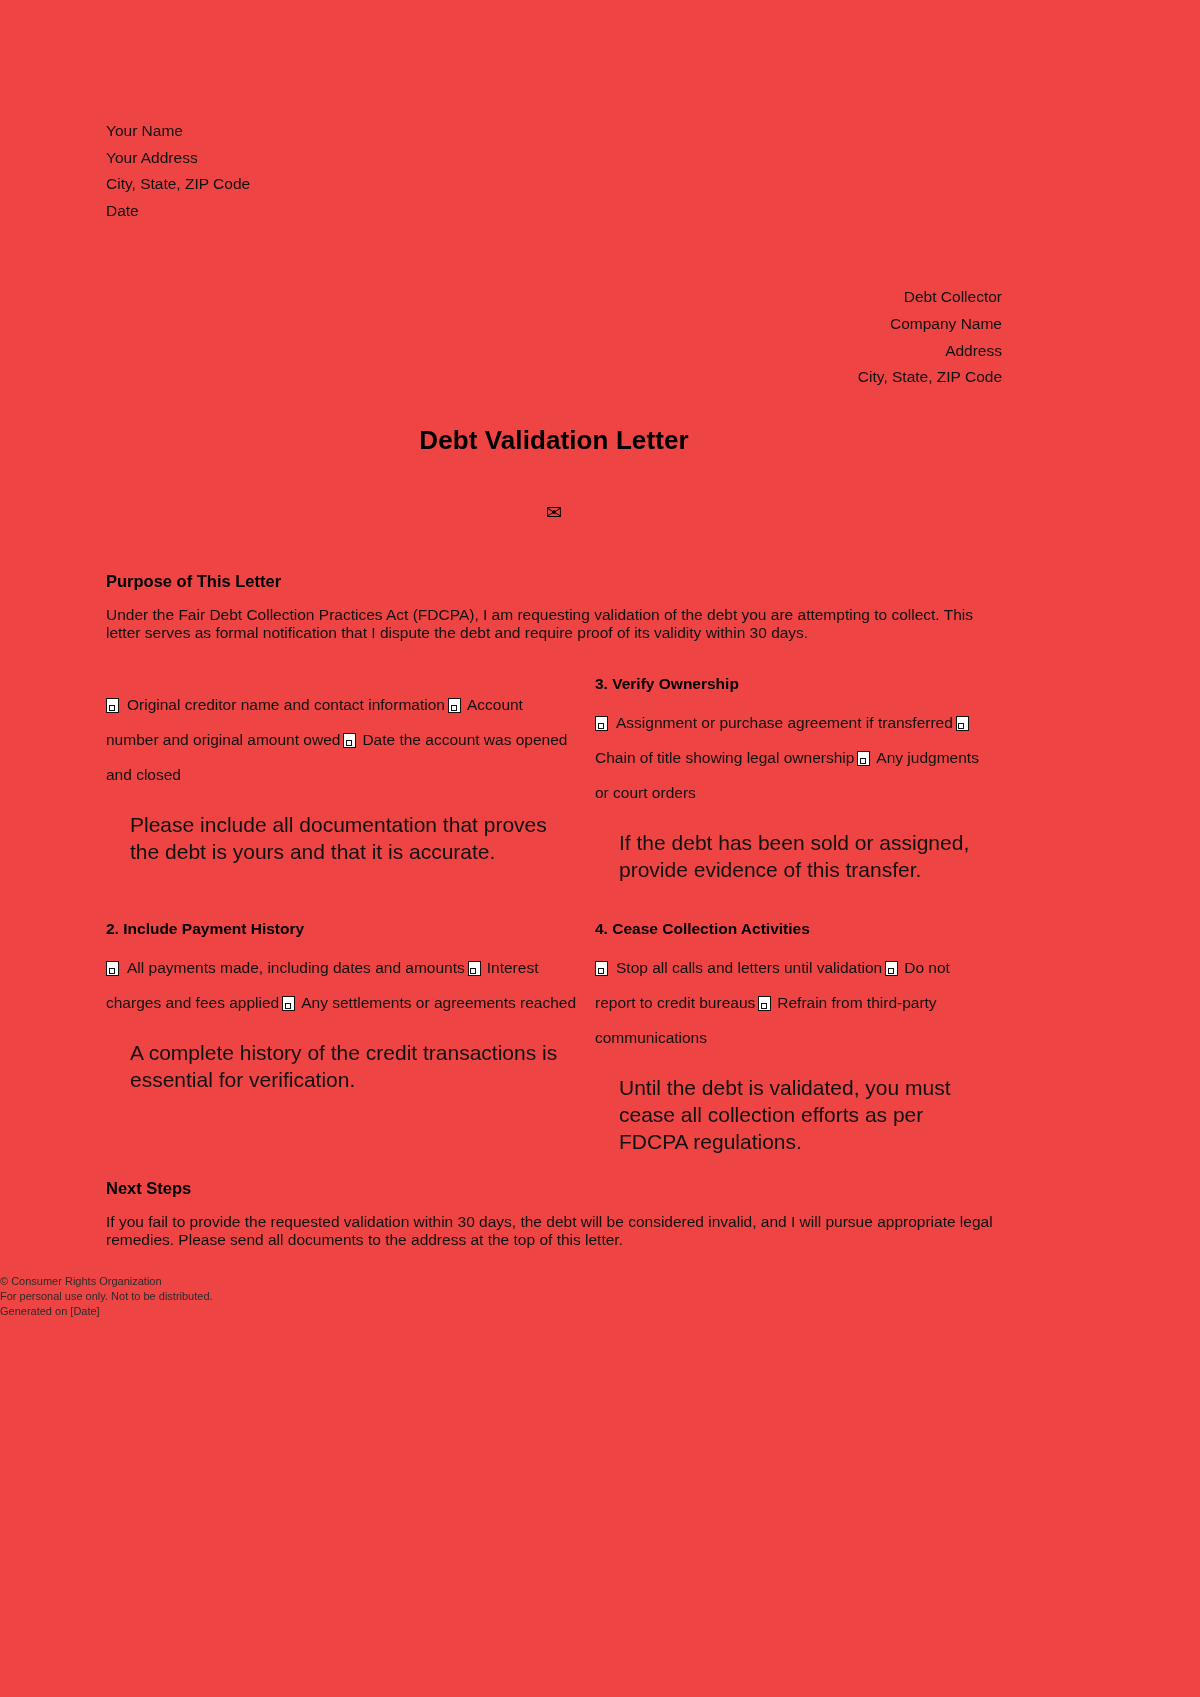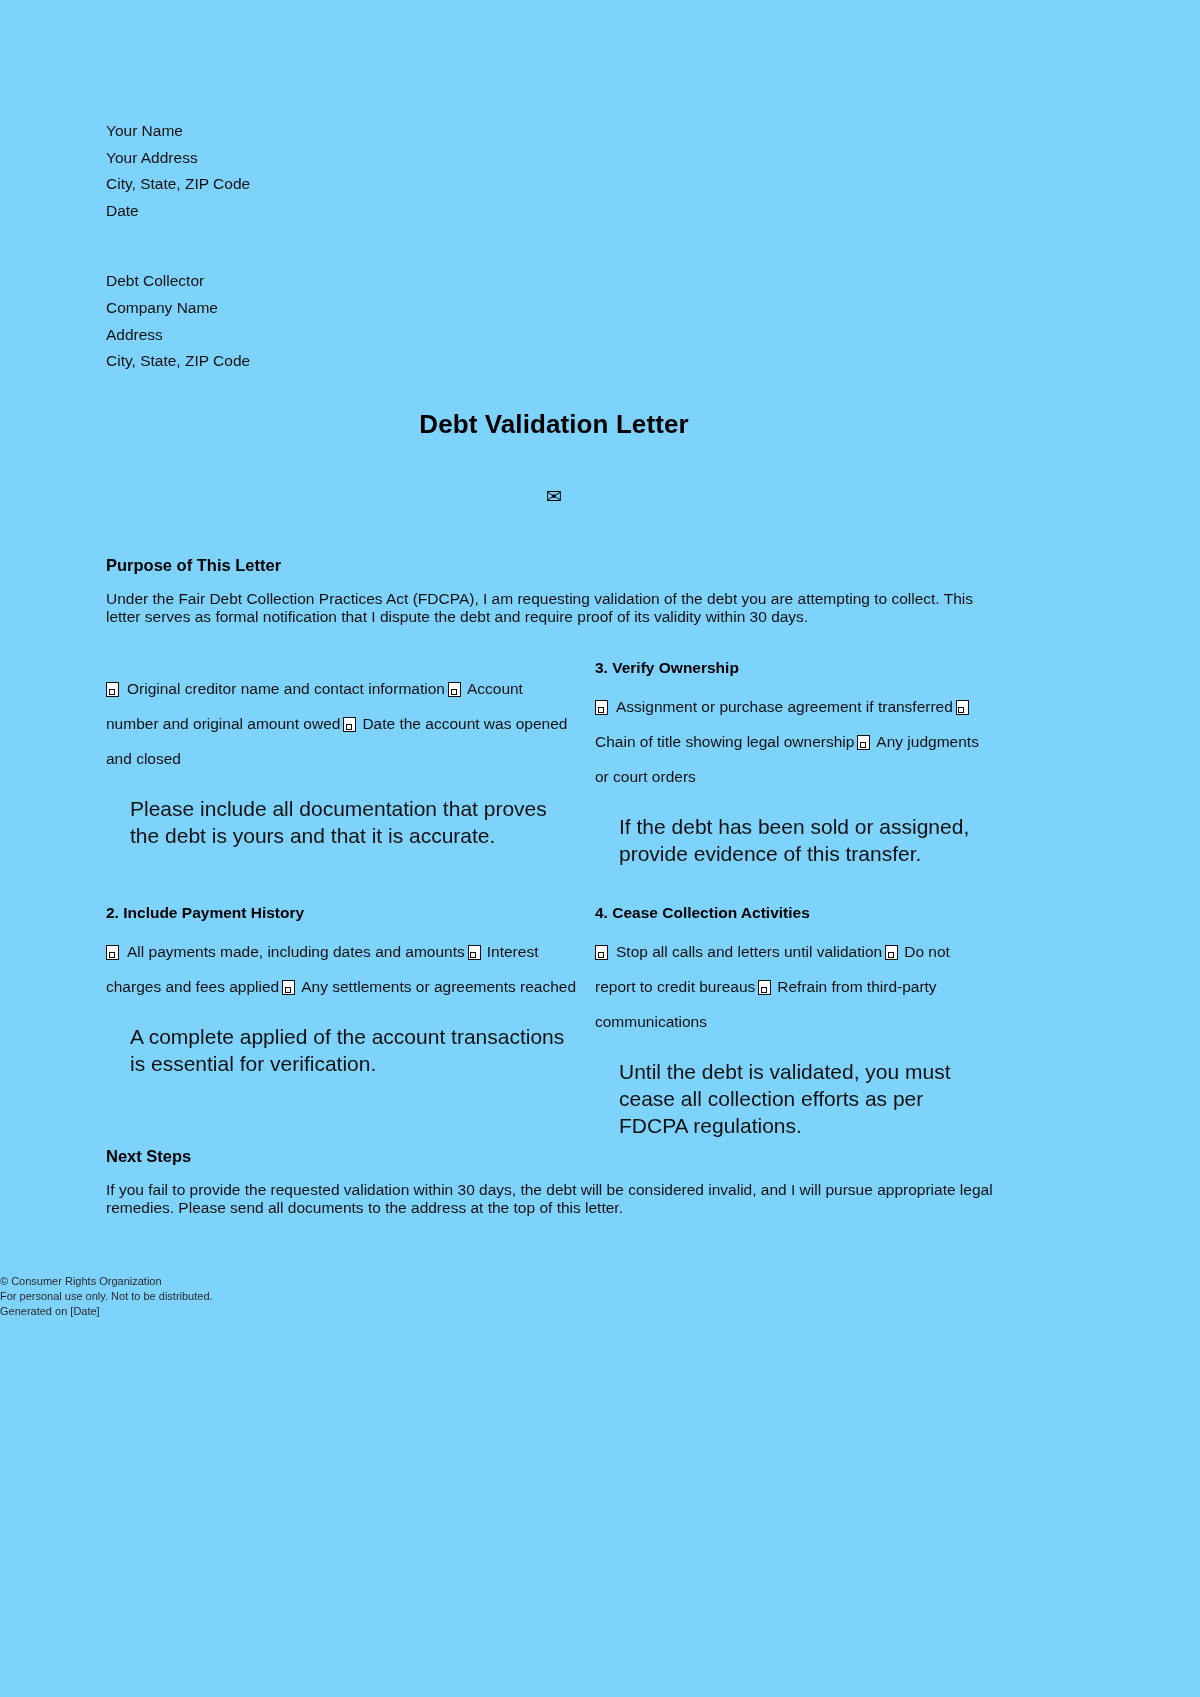--- a/index.html
+++ b/index.html
@@ -12,21 +12,21 @@
     width: 1200px;
     height: 1697px;
     font-family: "Liberation Sans", sans-serif;
     color: #000000;
     -webkit-font-smoothing: antialiased;
   }
   .page {
     position: relative;
     width: 1200px;
     height: 1697px;
-    background: #7dd3fc;
+    background: #ef4444;
     box-sizing: border-box;
     padding: 0;
     overflow: hidden;
   }
   .content {
     position: absolute;
     left: 106px;
     top: 118px;
     width: 896px;
   }
@@ -35,21 +35,22 @@
   .addr-block {
     font-size: 15.5px;
     line-height: 26.6px;
     color: #111111;
   }
   .addr-block .line {
     display: block;
     white-space: pre;
   }
   .addr-block.recipient {
-    margin-top: 44px;
+    margin-top: 60px;
+    text-align: right;
   }
 
   
   .doc-title {
     margin: 0;
     padding: 0;
     text-align: center;
     font-size: 26px;
     font-weight: bold;
     letter-spacing: 0.1px;
@@ -73,21 +74,21 @@
   }
 
   
   .sec-head {
     font-size: 16.5px;
     font-weight: bold;
     color: #000000;
     margin: 0;
   }
   .purpose-head { margin-top: 44px; }
-  .next-head { margin-top: 8px; }
+  .next-head { margin-top: 24px; }
 
   .body-para {
     font-size: 15.5px;
     line-height: 18px;
     color: #111111;
     margin: 0;
     margin-top: 15px;
   }
 
   
@@ -208,21 +209,21 @@
           <span class="tofu lead"></span><span>Assignment or purchase agreement if transferred</span><span class="tofu mid"></span><span>Chain of title showing legal ownership</span><span class="tofu mid"></span><span>Any judgments or court orders</span>
         </div>
         <div class="cell-desc">If the debt has been sold or assigned, provide evidence of this transfer.</div>
       </div>
 
       <div class="cell second-row">
         <div class="cell-head">2. Include Payment History</div>
         <div class="cell-items">
           <span class="tofu lead"></span><span>All payments made, including dates and amounts</span><span class="tofu mid"></span><span>Interest charges and fees applied</span><span class="tofu mid"></span><span>Any settlements or agreements reached</span>
         </div>
-        <div class="cell-desc">A complete applied of the account transactions is essential for verification.</div>
+        <div class="cell-desc">A complete history of the credit transactions is essential for verification.</div>
       </div>
 
       <div class="cell second-row">
         <div class="cell-head">4. Cease Collection Activities</div>
         <div class="cell-items">
           <span class="tofu lead"></span><span>Stop all calls and letters until validation</span><span class="tofu mid"></span><span>Do not report to credit bureaus</span><span class="tofu mid"></span><span>Refrain from third-party communications</span>
         </div>
         <div class="cell-desc">Until the debt is validated, you must cease all collection efforts as per FDCPA regulations.</div>
       </div>
 

